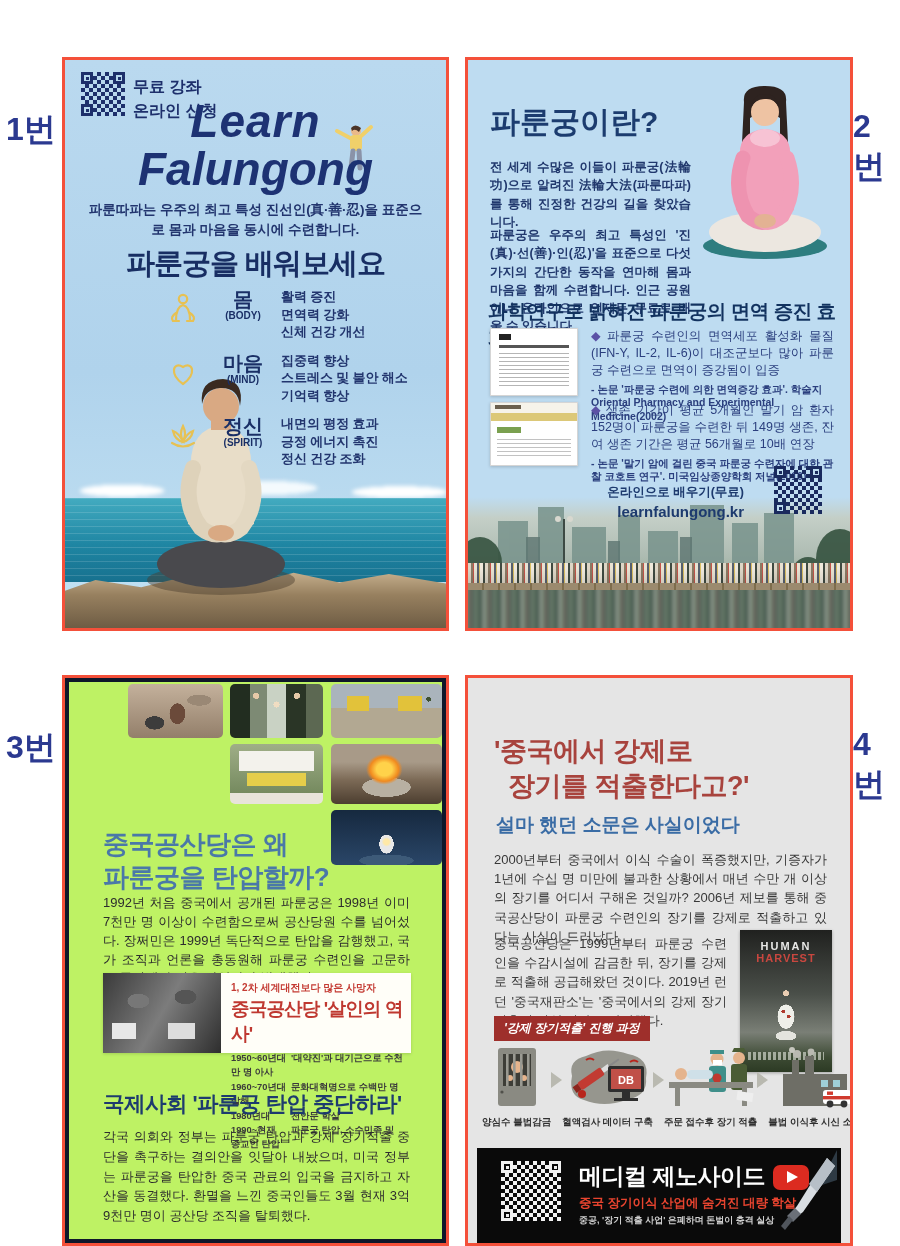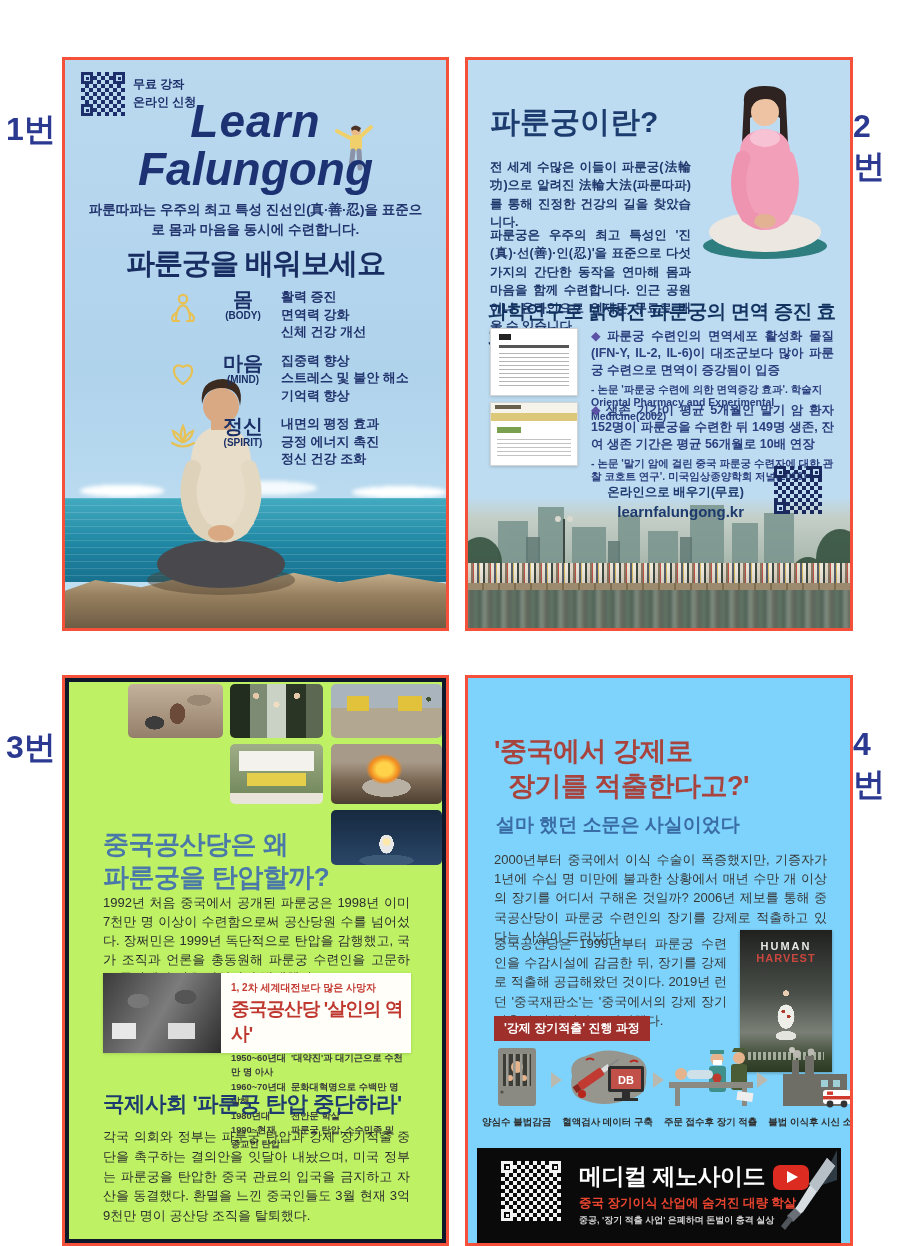--- a/index.html
+++ b/index.html
@@ -7,43 +7,43 @@
   .sheet{position:relative;width:900px;height:1246px;background:#fff;overflow:hidden;}
   .hdr{position:absolute;left:64px;top:6px;font-size:30px;font-weight:900;color:#2b3990;letter-spacing:-0.5px;}
   .numlab{position:absolute;font-size:32px;font-weight:900;color:#2b3990;}
   #lab1{left:6px;top:108px}#lab2{left:853px;top:108px}#lab3{left:6px;top:726px}#lab4{left:853px;top:726px}
 
   .poster{position:absolute;border:3px solid #f4503a;box-sizing:border-box;}
   #p1{left:62px;top:57px;width:387px;height:574px;background:linear-gradient(180deg,#bad9ef 0%,#b0d3ec 55%,#c3e2f3 100%);overflow:hidden;}
   #p2{left:465px;top:57px;width:388px;height:574px;background:#bedcf1;overflow:hidden;}
   #p3{left:62px;top:675px;width:387px;height:571px;background:#f4503a;}
   #p3in{position:absolute;inset:0;border:4px solid #0f172a;background:#bef264;overflow:hidden;}
-  #p4{left:465px;top:675px;width:388px;height:571px;background:#7dd3fc;overflow:hidden;}
+  #p4{left:465px;top:675px;width:388px;height:571px;background:#e5e5e5;overflow:hidden;}
 
   
   .qr{position:absolute;background-image:conic-gradient(from 90deg,var(--fg) 25%,transparent 0 50%,var(--fg) 0 75%,transparent 0);background-size:8px 8px;}
   .qr i{position:absolute;width:12px;height:12px;border:3px solid var(--fg);box-sizing:border-box;background:var(--bg,transparent);}
   .qr i::after{content:"";position:absolute;inset:1.5px;background:var(--fg);}
   .qr .tl{left:0;top:0}.qr .tr{right:0;top:0}.qr .bl{left:0;bottom:0}
 
   
-  .p1cap{position:absolute;left:68px;top:15px;font-size:12px;font-weight:800;color:#1d2f6b;line-height:1.5;}
+  .p1cap{position:absolute;left:68px;top:15px;font-size:16px;font-weight:800;color:#1d2f6b;line-height:1.5;}
   .p1title{position:absolute;left:0;right:0;top:38px;text-align:center;color:#1d3273;font-style:italic;font-weight:900;line-height:1.0;}
   .p1title .t1{font-size:46px;display:block;letter-spacing:1px;}
   .p1title .t2{font-size:46px;display:block;margin-top:2px;letter-spacing:0;}
   .p1fig{position:absolute;left:268px;top:62px;}
   .p1intro{position:absolute;left:18px;right:18px;top:140px;text-align:center;font-size:13.5px;font-weight:700;color:#22356e;line-height:1.5;}
   .p1head{position:absolute;left:0;right:0;top:184px;text-align:center;font-size:29px;font-weight:900;color:#182e63;letter-spacing:-1px;}
   .bens{position:absolute;left:98px;top:228px;}
   .ben{display:flex;align-items:flex-start;margin-bottom:11px;}
   .ben .bicon{width:40px;margin-right:8px;margin-top:3px;flex:none;}
   .ben .blab{width:64px;text-align:center;margin-right:6px;color:#1a2f66;flex:none;}
   .blab .kr{font-size:20px;font-weight:900;display:block;line-height:1.1;}
   .blab .en{font-size:10px;font-weight:800;display:block;}
-  .ben .bitems{font-size:13px;font-weight:700;color:#22356e;line-height:1.35;}
+  .ben .bitems{font-size:13px;font-weight:700;color:#22356e;line-height:1.35;font-family:Liberation Serif, serif;}
   .photo1{position:absolute;left:0;right:0;bottom:0;height:270px;}
   .clouds{position:absolute;left:0;right:0;top:116px;height:28px;filter:blur(2px);background:
     radial-gradient(ellipse 70px 10px at 15% 60%,#fff 60%,transparent 61%),
     radial-gradient(ellipse 90px 12px at 52% 50%,#f4fafd 60%,transparent 61%),
     radial-gradient(ellipse 80px 10px at 88% 65%,#fff 60%,transparent 61%);}
   .sea{position:absolute;left:0;right:0;top:140px;height:84px;background:linear-gradient(180deg,#43abc0,#1f86a3 55%,#17718f);}
   .sea::after{content:"";position:absolute;inset:0;background:repeating-linear-gradient(180deg,rgba(255,255,255,.14) 0 1px,transparent 1px 7px);}
   .rocks{position:absolute;left:0;right:0;top:210px;bottom:0;background:linear-gradient(180deg,#cdb795,#97805f 45%,#6e5c44);clip-path:polygon(0 38%,8% 20%,20% 32%,33% 12%,48% 28%,60% 8%,72% 24%,85% 10%,100% 26%,100% 100%,0 100%);}
   .person1{position:absolute;left:74px;top:14px;}
 
@@ -60,21 +60,21 @@
   .thumb i{position:absolute;}
   .th1 .ta{left:8px;top:5px;width:12px;height:6px;background:#222;}
   .th1 .tb{left:8px;right:8px;top:16px;height:3px;background:#555;}
   .th1 .tc{left:8px;right:8px;top:24px;bottom:6px;background:repeating-linear-gradient(180deg,#b5b5b5 0 1px,transparent 1px 4px);}
   .th2 .ta{left:0;right:0;top:0;height:10px;background:#f6f3ea;}
   .th2 .tb{left:4px;top:2px;width:26px;height:4px;background:#6b5f4e;}
   .th2 .tc{left:0;right:0;top:10px;height:8px;background:#dcc878;}
   .th2 .td{left:6px;top:24px;width:24px;height:6px;background:#7aa04f;}
   .th2 .te{left:6px;right:6px;top:36px;bottom:6px;background:repeating-linear-gradient(180deg,#c2c2c2 0 1px,transparent 1px 4px);}
   .rtext{margin-left:13px;width:243px;}
-  .rline{font-size:12.5px;font-weight:700;color:#2b3f7e;line-height:1.35;text-align:justify;}
+  .rline{font-size:12.5px;font-weight:400;color:#2b3f7e;line-height:1.35;text-align:justify;}
   .rline .dia{color:#5b51a5;font-style:normal;margin-right:3px;}
   .rcite{font-size:10.5px;font-weight:600;color:#2b3f7e;line-height:1.3;margin-top:4px;}
   .city{position:absolute;left:0;right:0;bottom:0;height:131px;background:linear-gradient(180deg,rgba(190,220,241,0) 0,#c4cfc7 16%,#aebcb2 45%,#9caf9f 60%);}
   .cityart{position:absolute;left:0;right:0;bottom:0;height:131px;}
   .crowd{position:absolute;left:0;right:0;bottom:44px;height:21px;background:
     linear-gradient(180deg,transparent 0 25%,rgba(0,0,0,.10) 100%),
     repeating-linear-gradient(90deg,#ddd6c6 0 3px,#8a7a64 3px 5px,#c2554a 5px 6px,#e8e2d2 6px 9px,#57606e 9px 11px,#d9bd62 11px 12px,#efe9dc 12px 15px,#3f4a42 15px 17px);}
   .dock{position:absolute;left:0;right:0;bottom:37px;height:8px;background:repeating-linear-gradient(90deg,#9b8a6e 0 14px,#7e6d4c 14px 16px);}
   .water{position:absolute;left:0;right:0;bottom:0;height:38px;background:#4e685e;overflow:hidden;}
   .water::before{content:"";position:absolute;inset:-4px;background:repeating-linear-gradient(90deg,#d8d2c2 0 2px,#5d7164 2px 6px,#b0544a 6px 7px,#4e685e 7px 12px,#cfc89a 12px 13px,#44584e 13px 19px);filter:blur(2px);opacity:.85;}
@@ -141,21 +141,21 @@
   .movie{position:absolute;left:272px;top:252px;width:92px;height:142px;background:linear-gradient(180deg,#20211f,#4a4f49 45%,#7a7f76 72%,#3c4a33 90%,#2c3a24);box-shadow:0 1px 3px rgba(0,0,0,.3);overflow:hidden;}
   .mv1{color:#e8e8e6;font-size:11px;letter-spacing:2px;font-weight:700;text-align:center;margin-top:10px;}
   .mv2{color:#c8473f;font-size:11px;letter-spacing:1px;font-weight:800;text-align:center;}
   .mvfig{position:absolute;left:50%;top:58px;width:34px;height:52px;margin-left:-17px;background:
     radial-gradient(circle 5px at 50% 10%,#e9cdb2 60%,transparent 61%),
     radial-gradient(circle 3px at 42% 45%,#b03a2e 60%,transparent 61%),
     radial-gradient(circle 3px at 58% 55%,#b03a2e 60%,transparent 61%),
     radial-gradient(ellipse 14px 20px at 50% 55%,#efefe9 60%,transparent 61%),
     radial-gradient(ellipse 17px 8px at 50% 92%,#e4e4de 60%,transparent 61%);}
   .mvcred{position:absolute;left:8px;right:8px;bottom:12px;height:8px;background:repeating-linear-gradient(90deg,#cfd4c9 0 3px,transparent 3px 5px);opacity:.7;}
-  .procLab{position:absolute;left:26px;top:338px;background:#9e2f2b;color:#fff;font-size:12px;font-weight:800;padding:4px 10px;}
+  .procLab{position:absolute;left:26px;top:338px;background:#9e2f2b;color:#fff;font-size:12px;font-weight:800;padding:4px 10px;font-style:italic;}
   .proc{position:absolute;left:8px;right:8px;top:368px;display:flex;align-items:flex-start;justify-content:space-between;padding:0 6px;}
   .step{text-align:center;}
   .step .cap{font-size:9.5px;font-weight:700;color:#2f2f2f;margin-top:4px;white-space:nowrap;}
   .stArrow{margin-top:26px;width:0;height:0;border-left:11px solid #b9b9b0;border-top:8px solid transparent;border-bottom:8px solid transparent;}
   .banner{position:absolute;left:9px;right:9px;top:470px;height:98px;background:#0a0a0a;}
   .btitle{position:absolute;left:102px;top:13px;font-size:23px;font-weight:900;color:#fff;letter-spacing:-0.5px;}
   .play{position:absolute;left:296px;top:17px;width:36px;height:25px;background:#dc2b20;border-radius:7px;}
   .play::after{content:"";position:absolute;left:14px;top:6px;border-left:11px solid #fff;border-top:6.5px solid transparent;border-bottom:6.5px solid transparent;}
   .bred{position:absolute;left:102px;top:47px;font-size:12.5px;font-weight:800;color:#e8442f;white-space:nowrap;}
   .bsmall{position:absolute;left:102px;top:66px;font-size:9px;font-weight:600;color:#cfcfcf;white-space:nowrap;}

